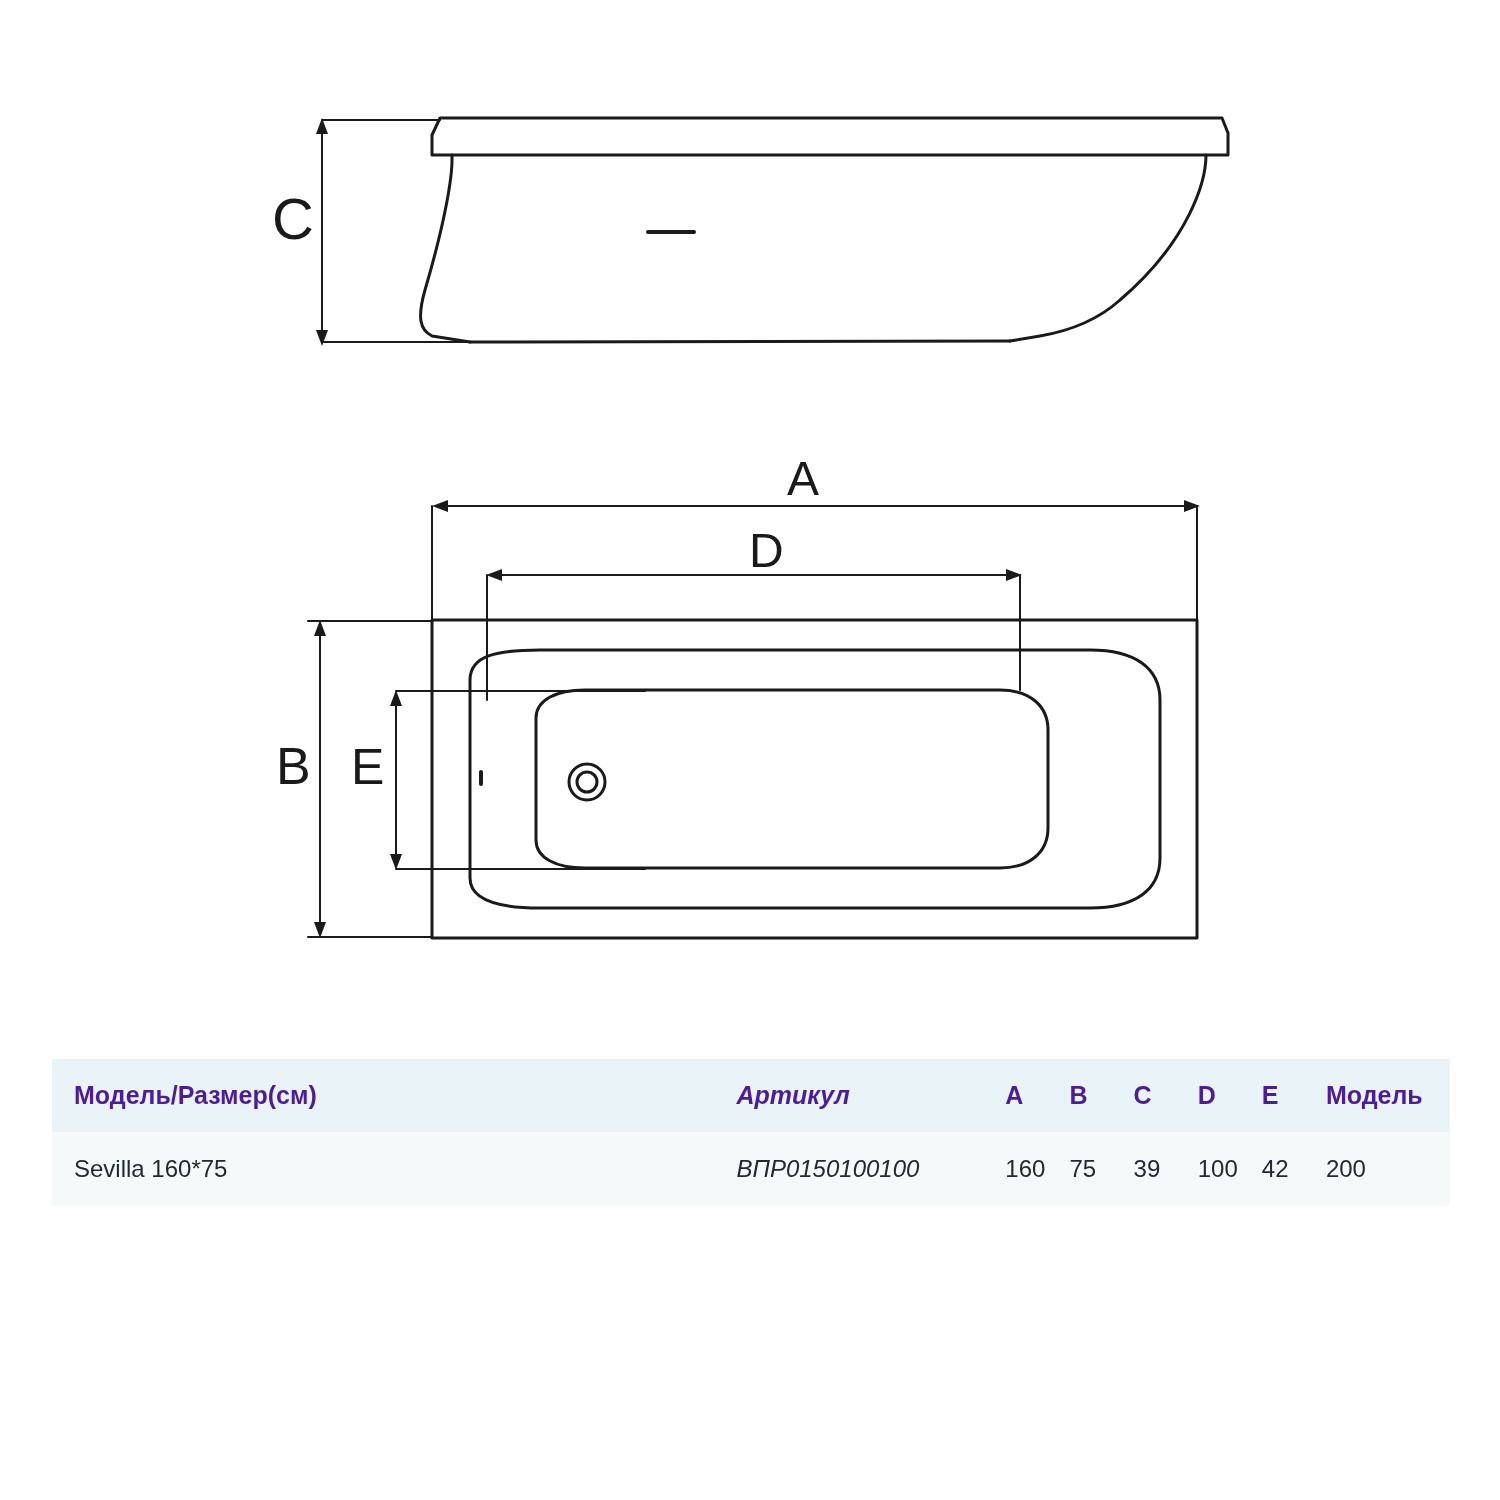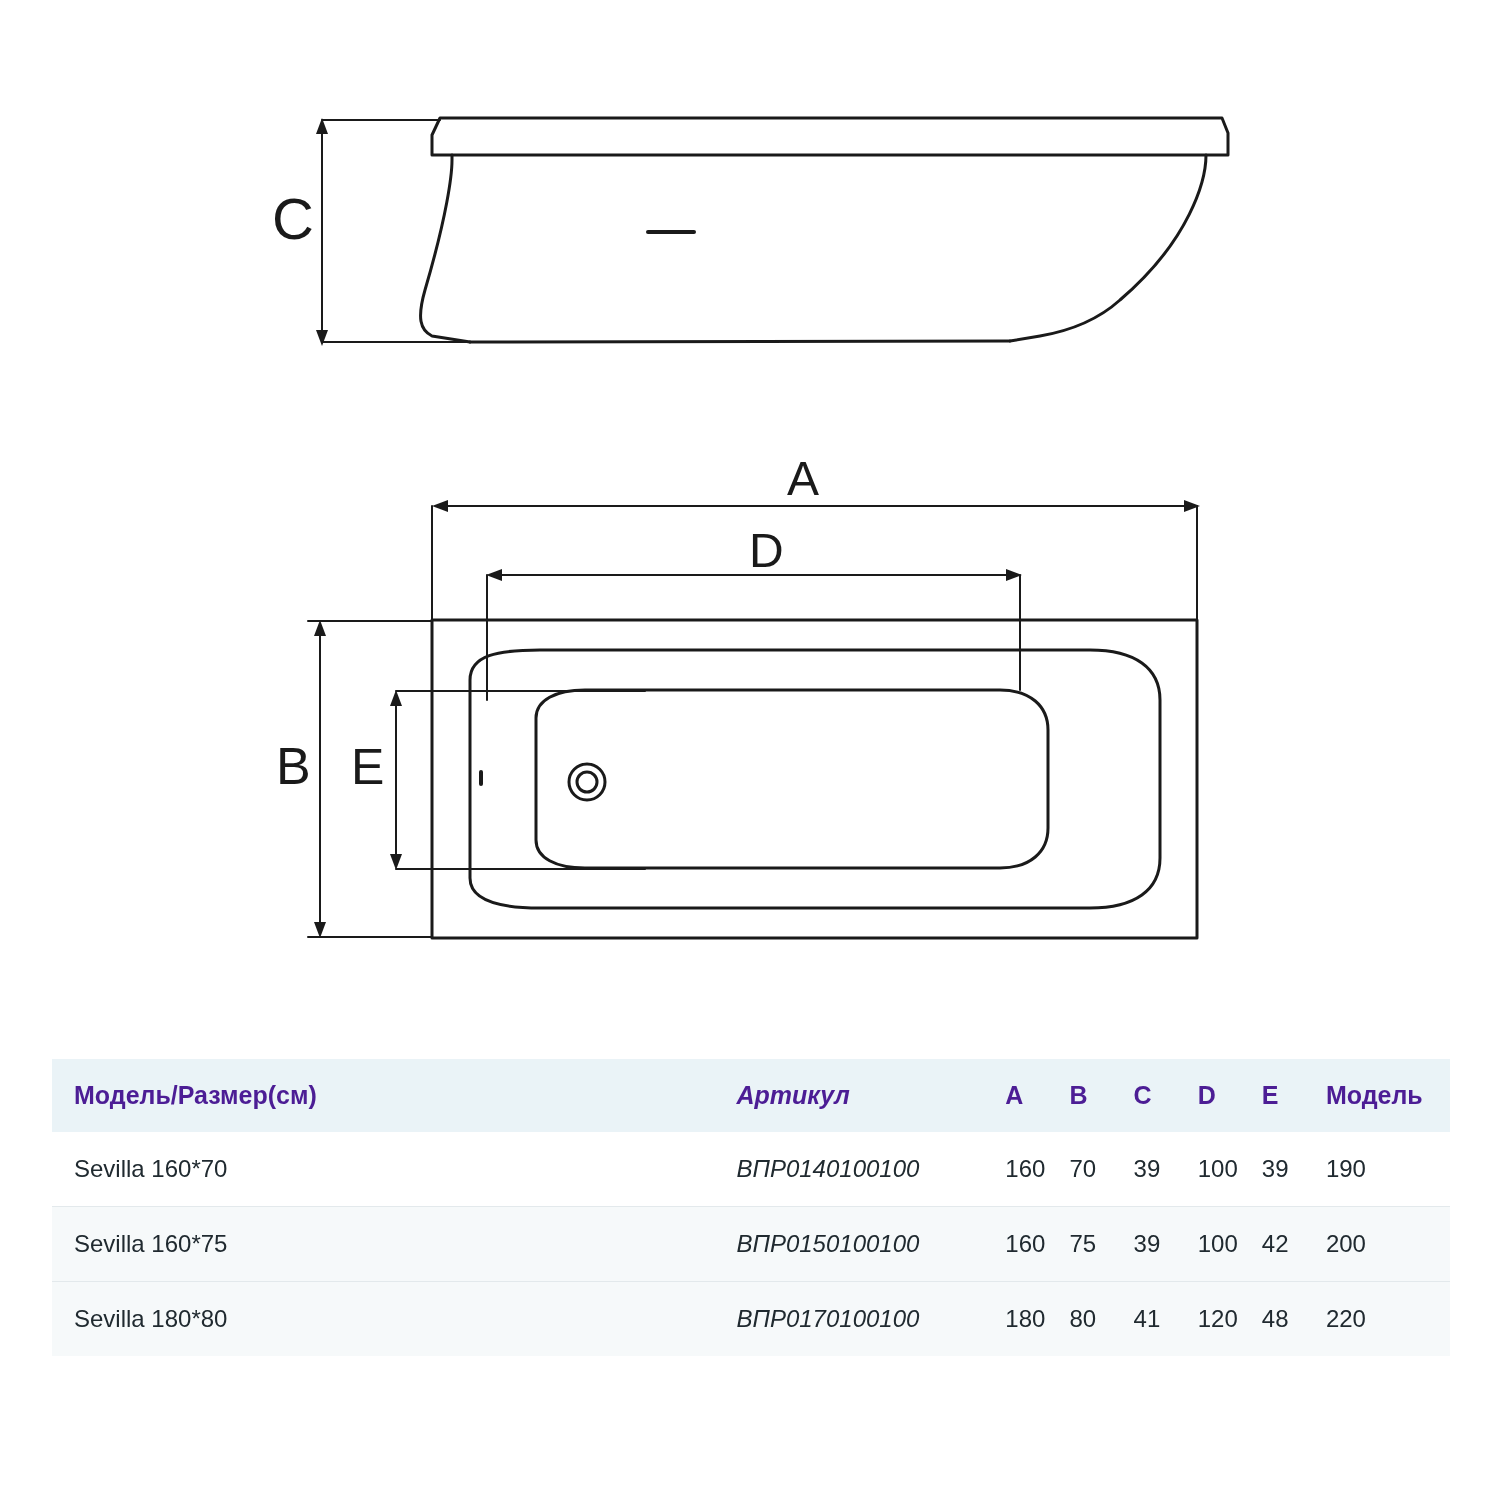--- a/index.html
+++ b/index.html
@@ -176,47 +176,27 @@
           <th class="col-art">Артикул</th>
           <th class="col-dim">A</th>
           <th class="col-dim">B</th>
           <th class="col-dim">C</th>
           <th class="col-dim">D</th>
           <th class="col-dim">E</th>
           <th class="col-vol">Модель</th>
         </tr>
       </thead>
       <tbody>
-        <tr>
-          <td class="col-model">Sevilla 160*70</td>
-          <td class="col-art">ВПР0140100100</td>
-          <td class="col-dim">160</td>
-          <td class="col-dim">70</td>
-          <td class="col-dim">39</td>
-          <td class="col-dim">100</td>
-          <td class="col-dim">39</td>
-          <td class="col-vol">190</td>
-        </tr>
         <tr class="alt">
           <td class="col-model">Sevilla 160*75</td>
           <td class="col-art">ВПР0150100100</td>
           <td class="col-dim">160</td>
           <td class="col-dim">75</td>
           <td class="col-dim">39</td>
           <td class="col-dim">100</td>
           <td class="col-dim">42</td>
           <td class="col-vol">200</td>
         </tr>
-        <tr class="alt">
-          <td class="col-model">Sevilla 180*80</td>
-          <td class="col-art">ВПР0170100100</td>
-          <td class="col-dim">180</td>
-          <td class="col-dim">80</td>
-          <td class="col-dim">41</td>
-          <td class="col-dim">120</td>
-          <td class="col-dim">48</td>
-          <td class="col-vol">220</td>
-        </tr>
       </tbody>
     </table>
   </div>
 
 </div>
 
 </body></html>

